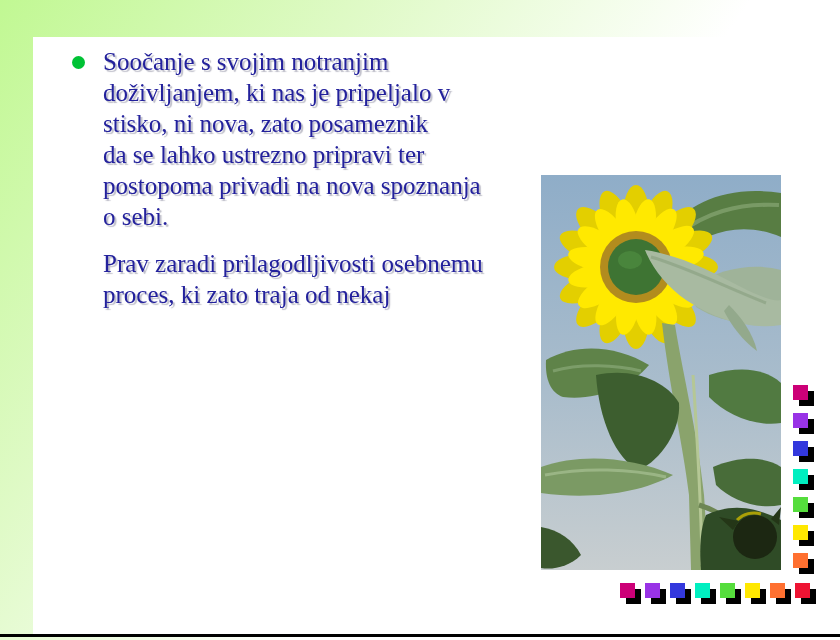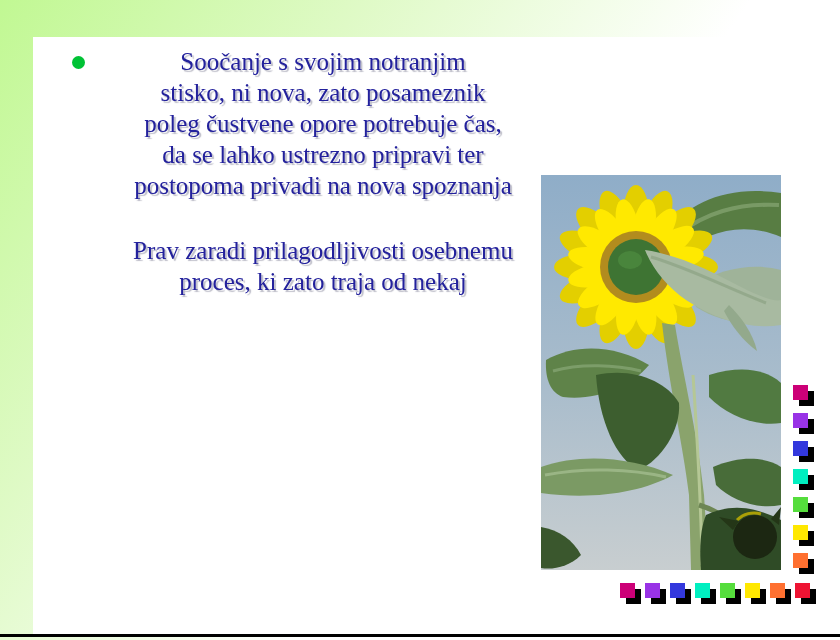--- a/index.html
+++ b/index.html
@@ -4,38 +4,37 @@
 <style>
   html,body{margin:0;padding:0;}
   body{
     width:840px;height:640px;overflow:hidden;
     font-family:"Liberation Serif","DejaVu Serif",serif;
     background:#ffffff;
   }
   .slide{
     position:relative;width:764px;height:640px;
     background:linear-gradient(125deg,#c1f893 0%,#dffac6 30%,#ffffff 62%);
-    text-align:center;
   }
   .content-box{
     position:absolute;left:33px;top:37px;right:0;bottom:6px;
     background:#ffffff;
   }
   .bullet-marker{
     position:absolute;left:72px;top:56px;width:13px;height:13px;
     border-radius:50%;background:var(--bullet-color,#00c235);
   }
   .bullet-text{
     position:absolute;left:103px;top:46px;width:440px;
     color:var(--text-color,#23219c);
     font-size:25px;line-height:31px;
     text-shadow:2px 2px 1px rgba(110,110,135,0.45);
   }
   .bullet-text .line{white-space:nowrap;}
-  .para2{margin-top:34px;}
+  .para2{margin-top:16px;}
   .photo{
     position:absolute;left:541px;top:175px;width:240px;height:395px;
     overflow:hidden;
   }
   .photo svg{display:block;}
   .square-column{
     position:absolute;left:793px;top:385px;
     display:flex;flex-direction:column;gap:13px;
   }
   .square-row{
@@ -55,24 +54,25 @@
 <body>
 
 <div class="slide">
   <div class="content-box"></div>
 
   <div class="bullet-marker"></div>
 
   <div class="bullet-text">
     <div class="para1">
       <div class="line">Soočanje s svojim notranjim</div>
+      <div class="line">doživljanjem, ki nas je pripeljalo v</div>
       <div class="line">stisko, ni nova, zato posameznik</div>
-      <div class="line">poleg čustvene opore potrebuje čas,</div>
       <div class="line">da se lahko ustrezno pripravi ter</div>
       <div class="line">postopoma privadi na nova spoznanja</div>
+      <div class="line">o sebi.</div>
     </div>
     <div class="para2">
       <div class="line">Prav zaradi prilagodljivosti osebnemu</div>
       <div class="line">proces, ki zato traja od nekaj</div>
     </div>
   </div>
 
   <div class="photo">
     <svg width="240" height="395" viewBox="0 0 240 395" xmlns="http://www.w3.org/2000/svg">
       <defs>

